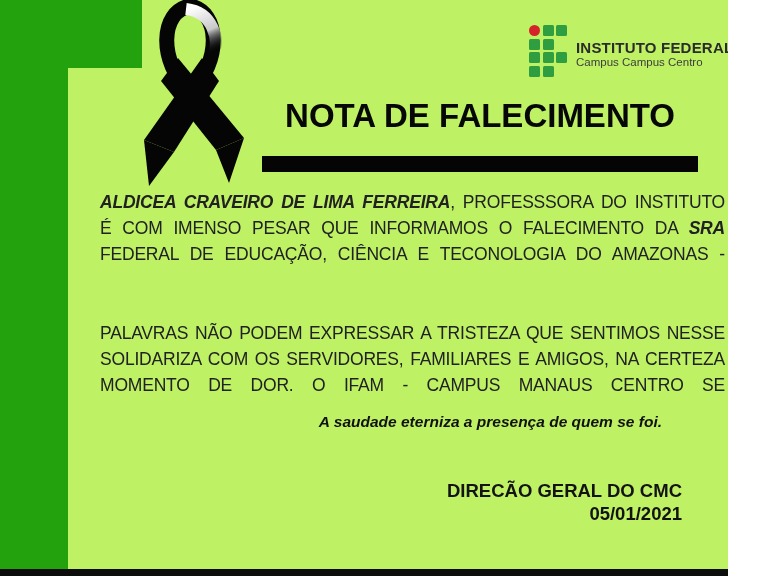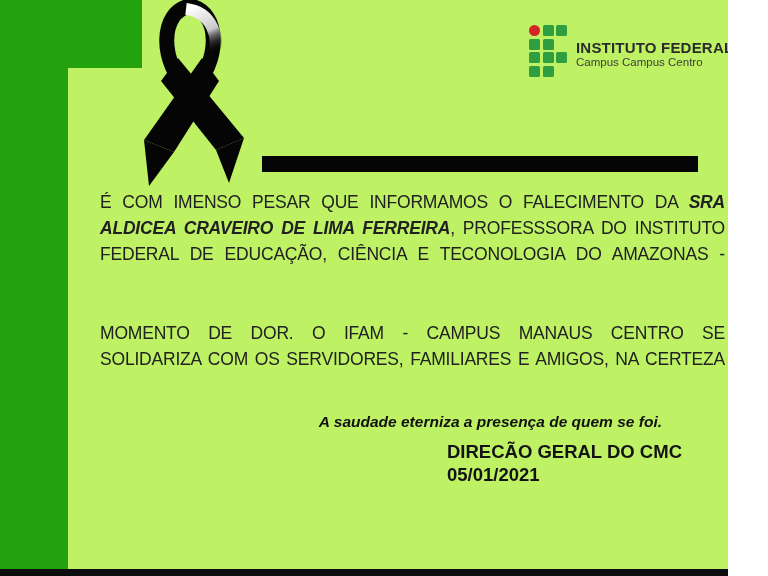--- a/index.html
+++ b/index.html
@@ -31,21 +31,21 @@
 
   
   .para { position:absolute; left:100px; width:625px; font-size:17.5px; color:#212121; letter-spacing:-0.2px; }
   .p1 { top:189px; }
   .p2 { top:320px; }
   .line { height:26px; line-height:26px; }
   .just { text-align:justify; text-align-last:justify; }
   .bi { font-weight:bold; font-style:italic; }
 
   .quote { position:absolute; right:66px; top:413px; font-size:15.5px; color:#111111; white-space:nowrap; }
-  .signature { position:absolute; right:46px; top:440px; font-weight:bold;
+  .signature { position:absolute; right:46px; top:479px; text-align:right; font-weight:bold;
                font-size:18.5px; line-height:23px; color:#131313; }
 </style>
 </head>
 <body>
 
 <div class="page">
 
   <div class="green-col"></div>
   <div class="green-top"></div>
   <div class="bottom-strip"></div>
@@ -80,34 +80,36 @@
       <div class="sq"></div>
       <div class="sq"></div>
       <div class="empty"></div>
     </div>
     <div class="logo-text">
       <div class="logo-title">INSTITUTO FEDERAL</div>
       <div class="logo-sub">Campus Campus Centro</div>
     </div>
   </div>
 
+  <h1 class="title">NOTA DE FALECIMENTO</h1>
   <div class="title-bar"></div>
 
   <div class="para p1">
+    <div class="line just"><span class="bi">ALDICEA CRAVEIRO DE LIMA FERREIRA</span><span>, PROFESSSORA DO INSTITUTO</span></div>
     <div class="line just">
       <span>É COM IMENSO PESAR QUE INFORMAMOS O FALECIMENTO DA</span>
       <span class="bi">SRA</span>
     </div>
-    <div class="line just"><span class="bi">ALDICEA CRAVEIRO DE LIMA FERREIRA</span><span>, PROFESSSORA DO INSTITUTO</span></div>
     <div class="line just">FEDERAL DE EDUCAÇÃO, CIÊNCIA E TECONOLOGIA DO AMAZONAS -</div>
   </div>
 
   <div class="para p2">
+    <div class="line just">PALAVRAS NÃO PODEM EXPRESSAR A TRISTEZA QUE SENTIMOS NESSE</div>
+    <div class="line just">SOLIDARIZA COM OS SERVIDORES, FAMILIARES E AMIGOS, NA CERTEZA</div>
     <div class="line just">MOMENTO DE DOR.  O IFAM - CAMPUS MANAUS CENTRO SE</div>
-    <div class="line just">SOLIDARIZA COM OS SERVIDORES, FAMILIARES E AMIGOS, NA CERTEZA</div>
   </div>
 
   <div class="quote bi">A saudade eterniza a presença de quem se foi.</div>
 
   <div class="signature">
     <div>DIRECÃO GERAL DO CMC</div>
     <div>05/01/2021</div>
   </div>
 
 </div>

